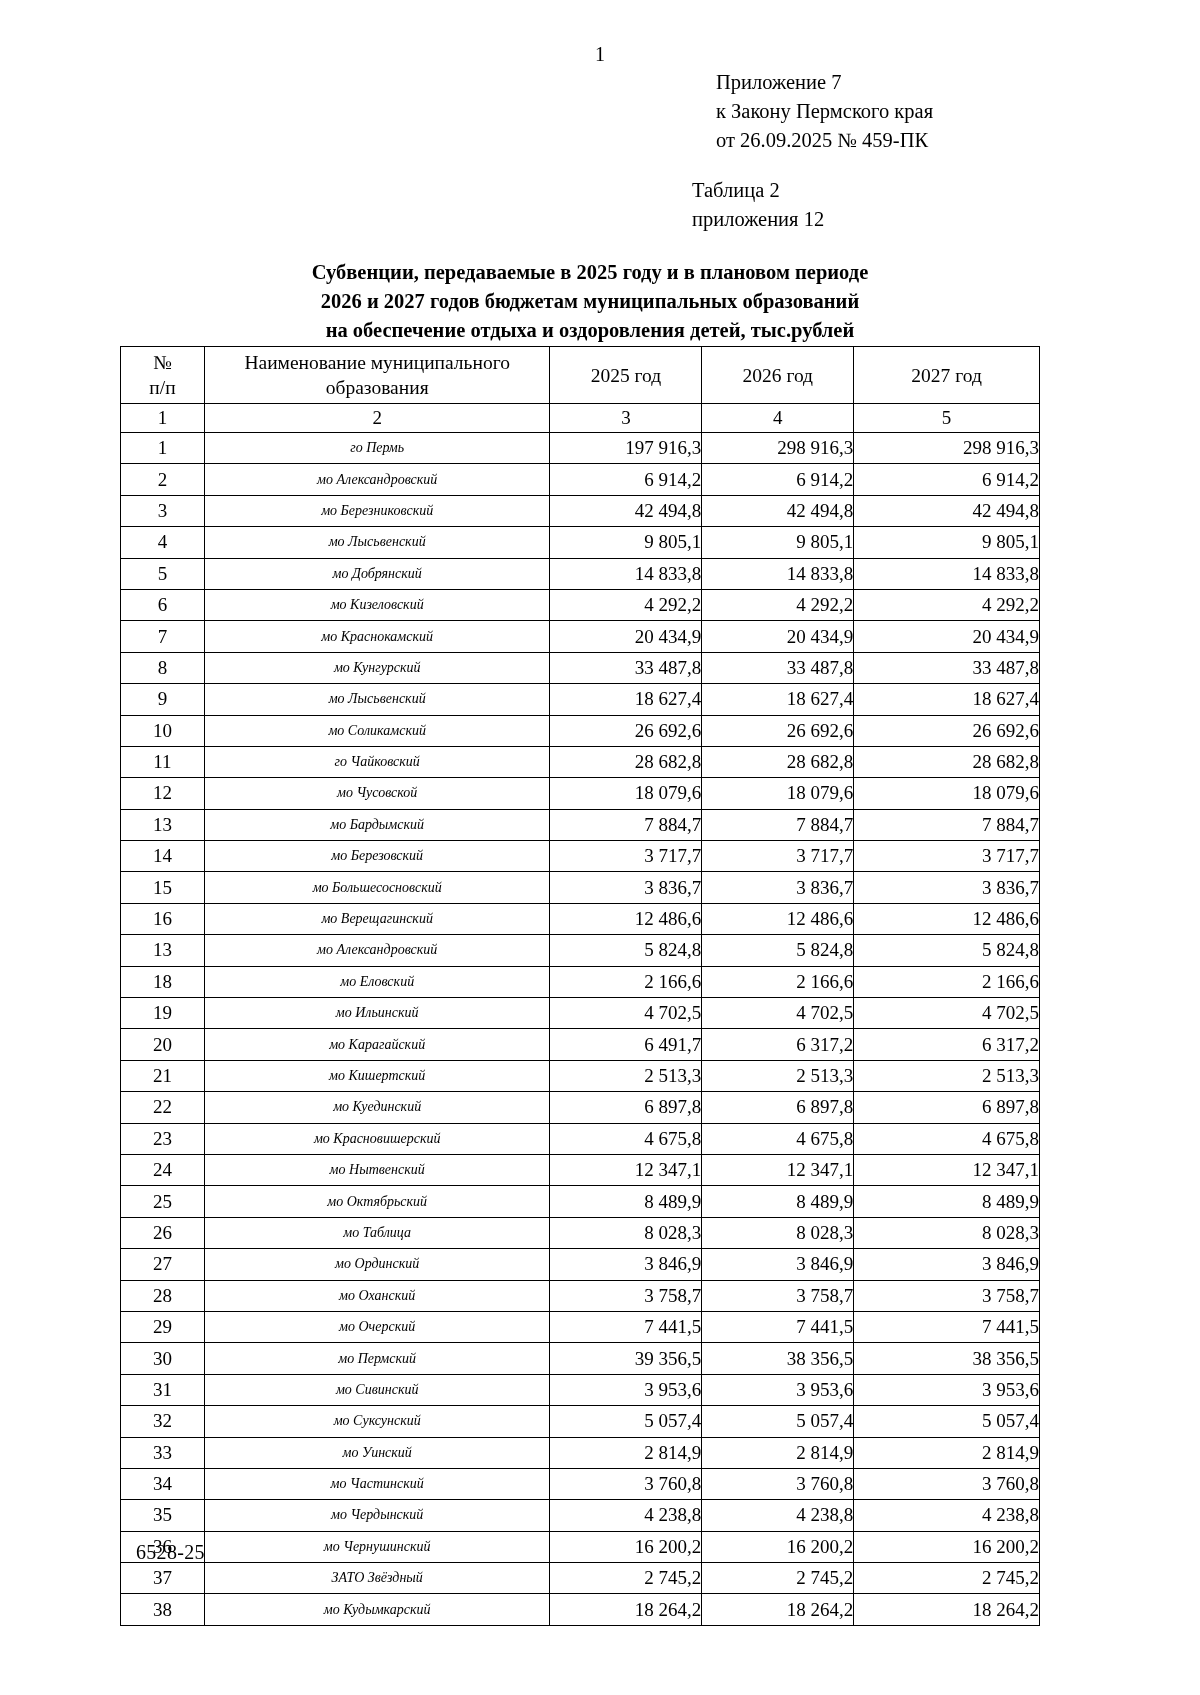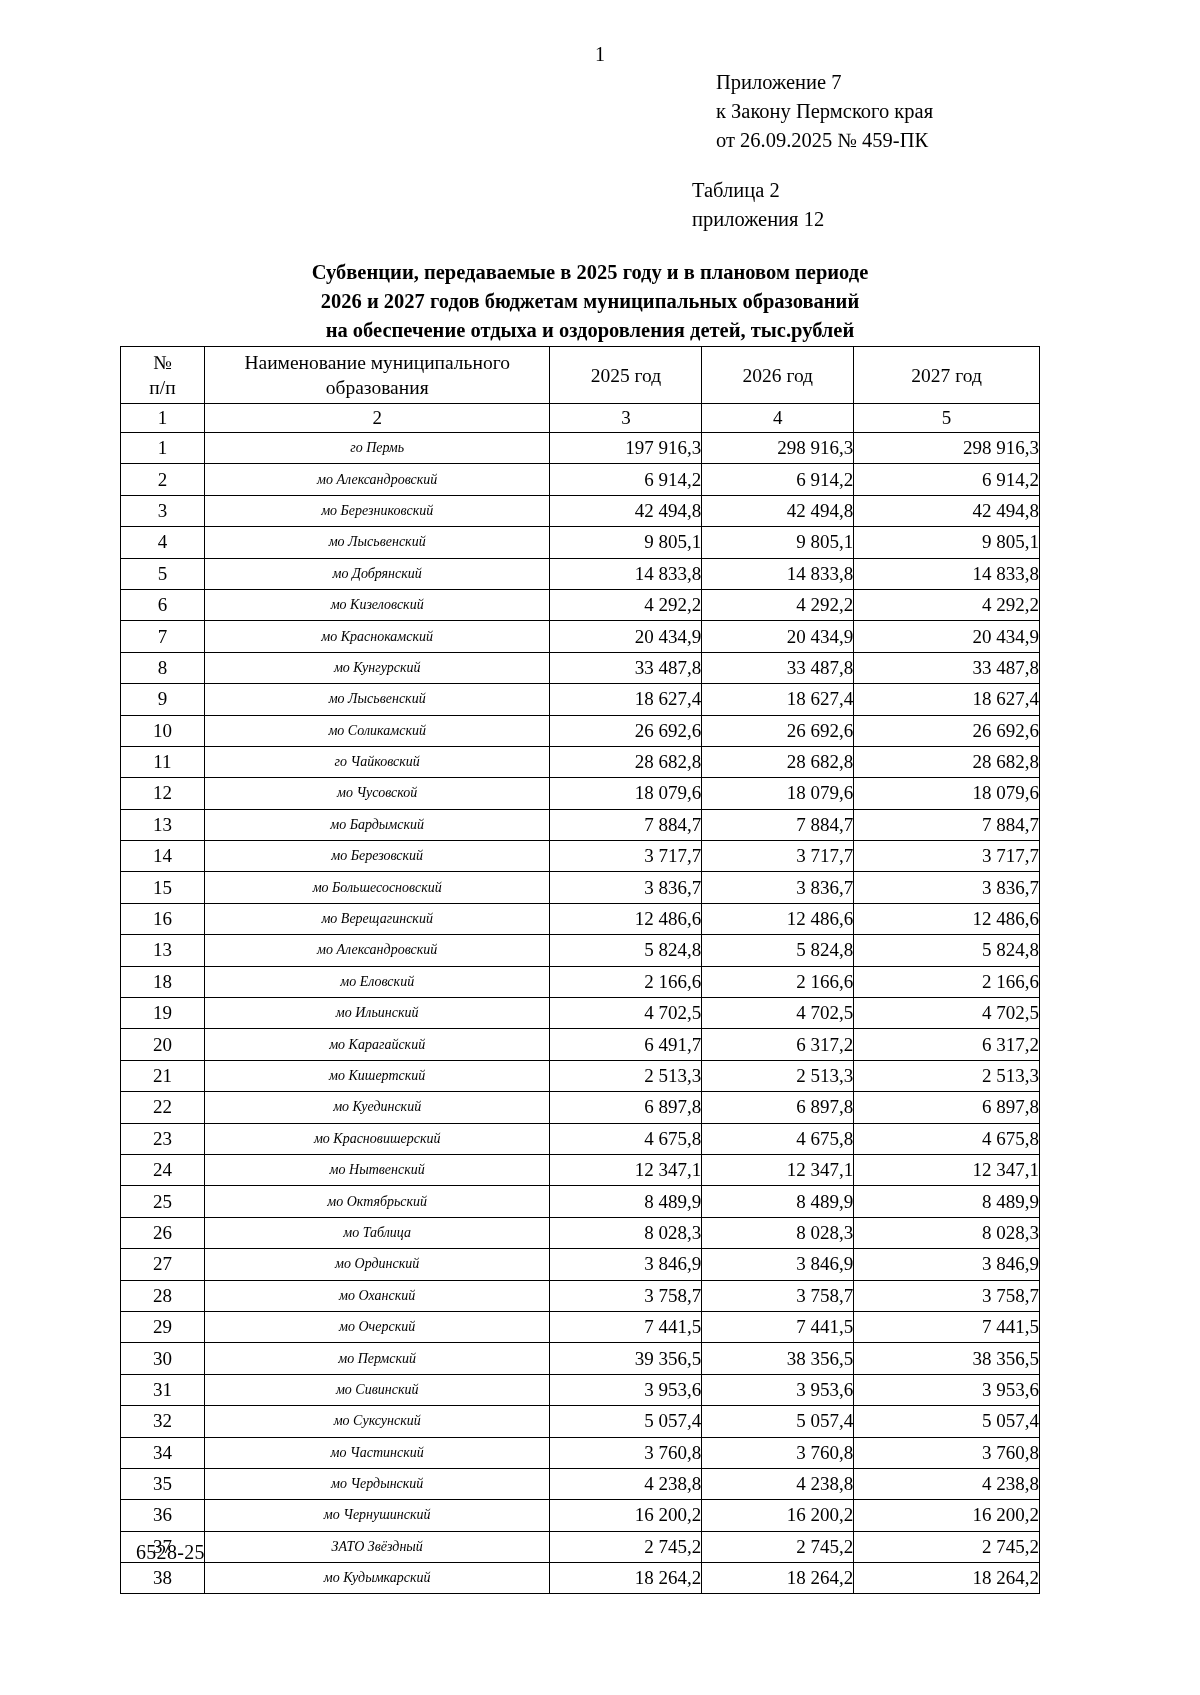--- a/index.html
+++ b/index.html
@@ -410,20 +410,27 @@
           <td class="c-val">3 953,6</td>
         </tr>
         <tr>
           <td class="c-num">32</td>
           <td class="c-name">мо Суксунский</td>
           <td class="c-val">5 057,4</td>
           <td class="c-val">5 057,4</td>
           <td class="c-val">5 057,4</td>
         </tr>
         <tr>
+          <td class="c-num">33</td>
+          <td class="c-name">мо Уинский</td>
+          <td class="c-val">2 814,9</td>
+          <td class="c-val">2 814,9</td>
+          <td class="c-val">2 814,9</td>
+        </tr>
+        <tr>
           <td class="c-num">34</td>
           <td class="c-name">мо Частинский</td>
           <td class="c-val">3 760,8</td>
           <td class="c-val">3 760,8</td>
           <td class="c-val">3 760,8</td>
         </tr>
         <tr>
           <td class="c-num">35</td>
           <td class="c-name">мо Чердынский</td>
           <td class="c-val">4 238,8</td>

